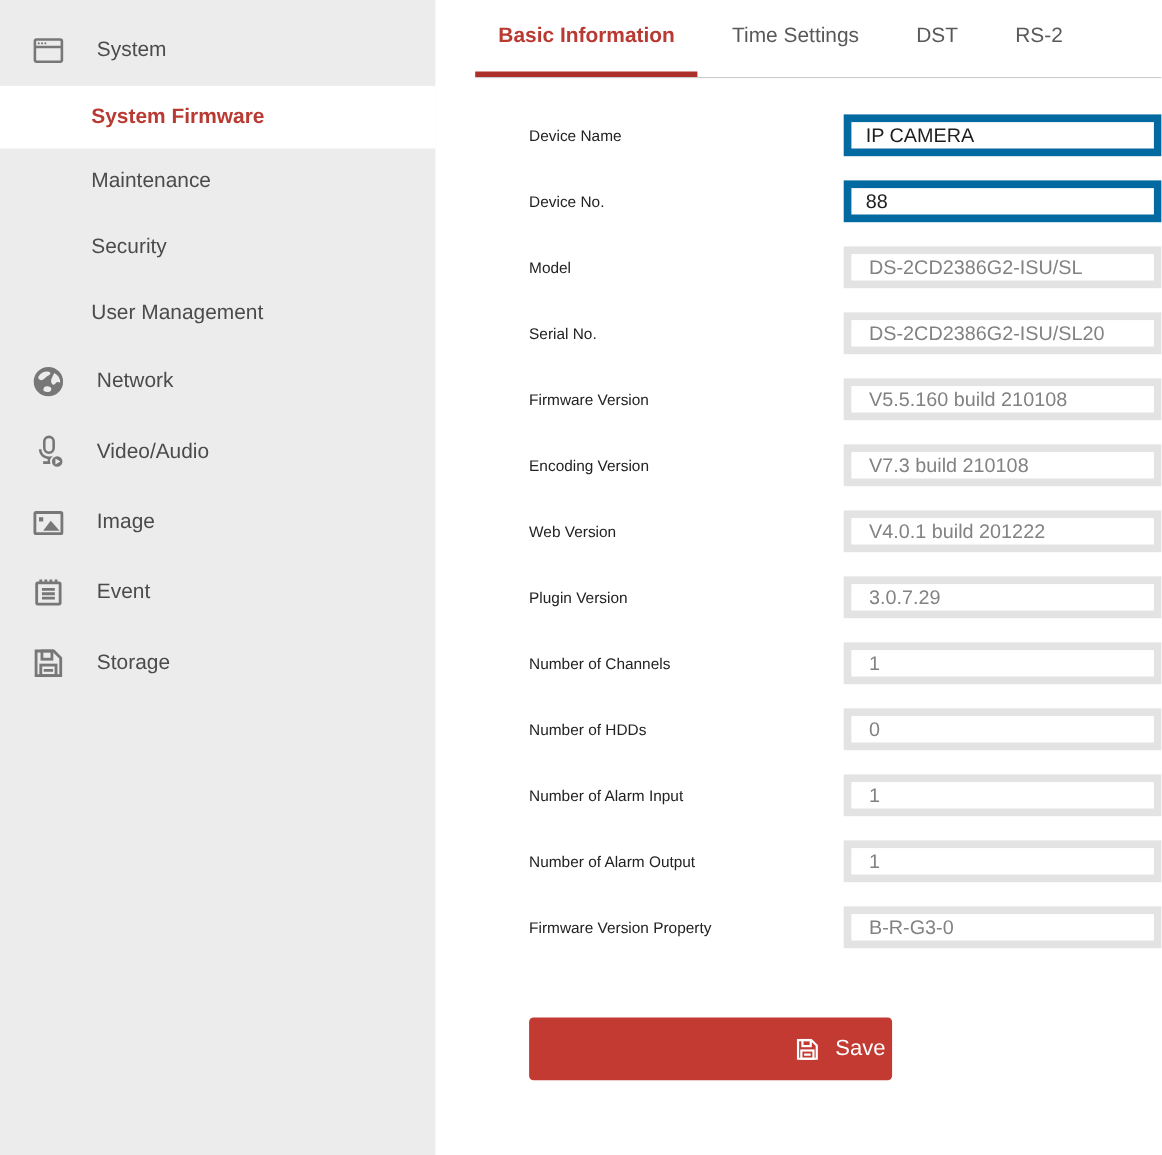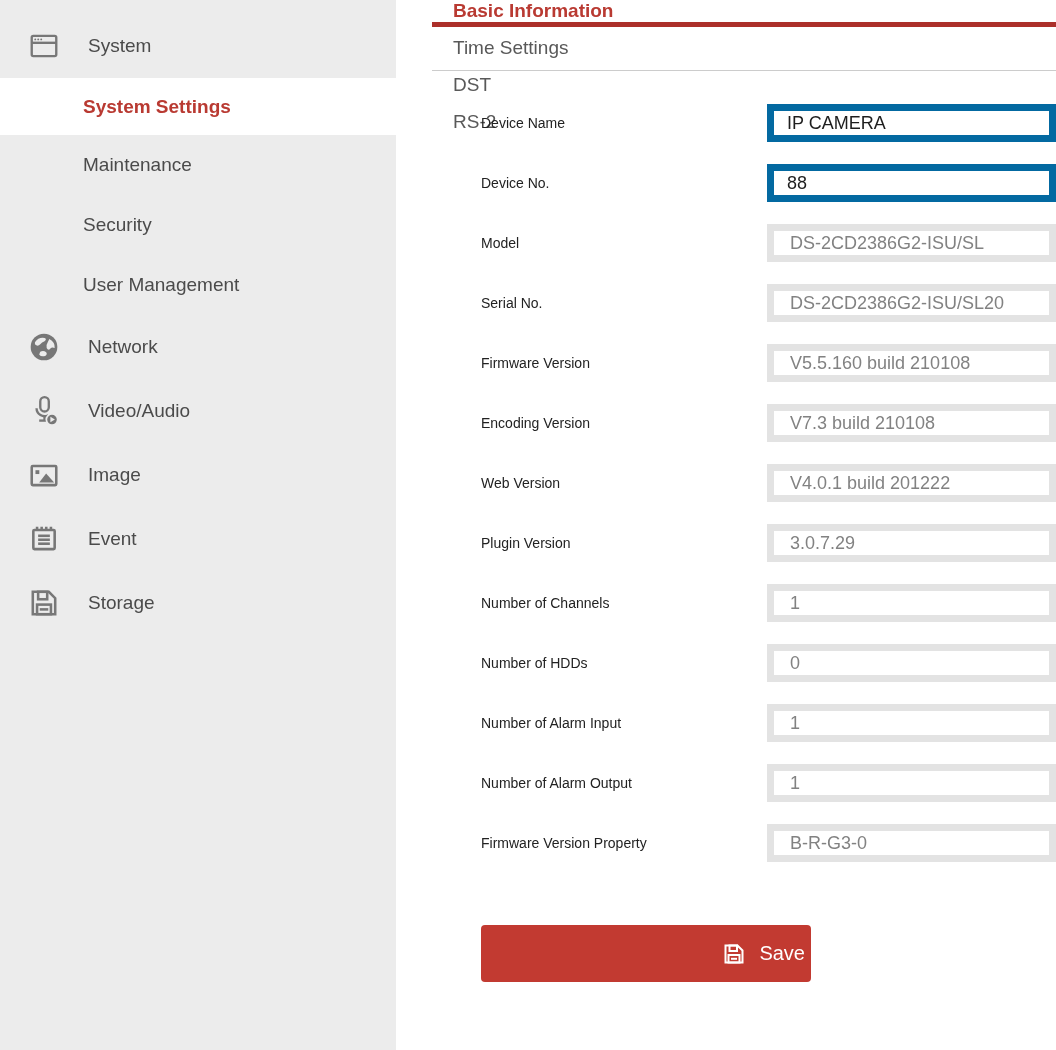--- a/index.html
+++ b/index.html
@@ -42,21 +42,20 @@
 
   
   .content { flex: 1 1 auto; min-width: 0; background: #ffffff; }
 
   .tabbar {
     display: flex; gap: 10px;
     margin-left: 36px;
     height: 70px;
     border-bottom: 1px solid #cccccc;
     box-sizing: content-box;
-    flex-direction: column;
   }
   .tab {
     display: flex; align-items: center;
     padding: 0 21px;
     font-size: 19px;
     color: #595959;
     border-bottom: 5px solid transparent;
     box-sizing: border-box;
     height: 70px;
     cursor: pointer;
@@ -124,21 +123,21 @@
             <rect x="3.5" y="5.5" width="23" height="19" rx="1.5"></rect>
             <line x1="3.5" y1="12" x2="26.5" y2="12"></line>
             <circle cx="6.8" cy="8.8" r="0.9" fill="#777" stroke="none"></circle>
             <circle cx="9.6" cy="8.8" r="0.9" fill="#777" stroke="none"></circle>
             <circle cx="12.4" cy="8.8" r="0.9" fill="#777" stroke="none"></circle>
           </svg>
         </span>
         <span>System</span>
       </div>
       <div class="side-item sub active">
-        <span>System Settings</span>
+        <span>System Firmware</span>
       </div>
       <div class="side-item sub">
         <span>Maintenance</span>
       </div>
       <div class="side-item sub">
         <span>Security</span>
       </div>
       <div class="side-item sub">
         <span>User Management</span>
       </div>

